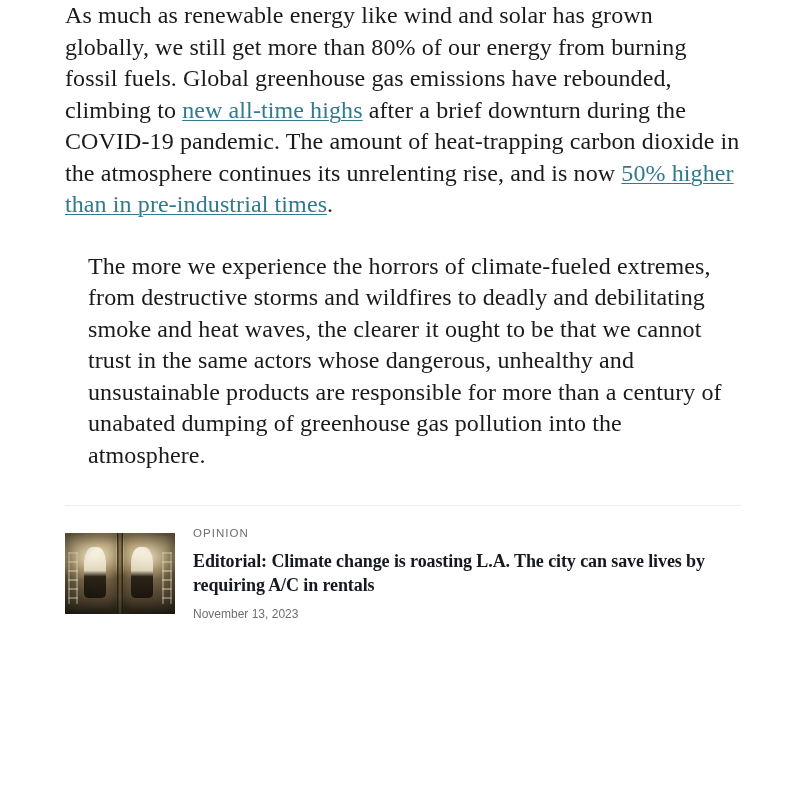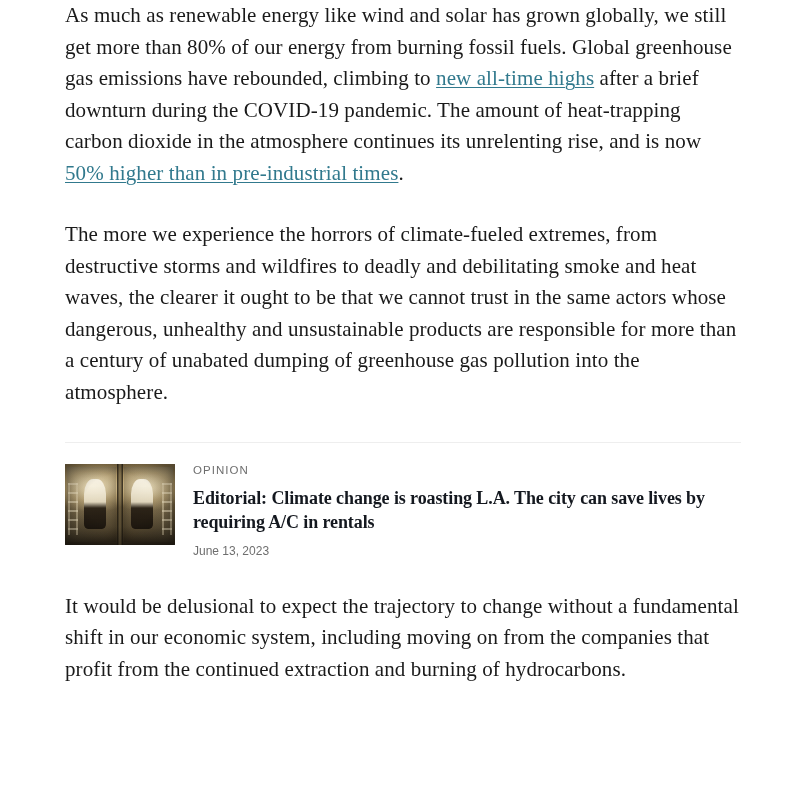--- a/index.html
+++ b/index.html
@@ -17,29 +17,29 @@
 
   .article-body {
     position: absolute;
     left: 65px;
     top: 0;
     width: 676px;
   }
 
   p.para {
     font-family: "Liberation Serif", "DejaVu Serif", serif;
-    font-size: 21px;
+    font-size: 24px;
     line-height: 31.5px;
     color: #1a1a1a;
     margin: 0;
     letter-spacing: 0.1px;
     text-align: left;
   }
 
-  p.para + p.para { margin-top: 30px; }
+  p.para + p.para { margin-top: 30px; margin-left: 23px; }
 
   .first-para { margin-top: 22px; }
 
   a.inline-link {
     color: #31798d;
     text-decoration: underline;
     text-underline-offset: 2px;
     text-decoration-thickness: 1px;
   }
 
@@ -51,21 +51,21 @@
 
   .promo-rule {
     border: 0;
     border-top: 1.5px solid #eeeeee;
     margin: 0 0 21px 0;
     width: 676px;
   }
 
   .promo-card {
     display: flex;
-    align-items: flex-start;
+    align-items: center;
     gap: 18px;
   }
 
   .promo-thumb {
     flex: 0 0 auto;
     width: 110px;
     height: 81px;
     position: relative;
     overflow: hidden;
     background: #16120c;
@@ -175,22 +175,21 @@
         <div class="ph-ladder-r"></div>
         <div class="ph-fig-l"></div>
         <div class="ph-fig-r"></div>
         <div class="ph-divider"></div>
         <div class="ph-vignette"></div>
       </div>
 
       <div class="promo-text">
         <div class="promo-kicker">OPINION</div>
         <a class="promo-headline" href="#" style="display:block;text-decoration:none;">Editorial: Climate change is roasting L.A. The city can save lives by requiring A/C in rentals</a>
-        <div class="promo-date">June 13, 2023</div>
+        <div class="promo-date">November 13, 2023</div>
       </div>
 
     </div>
   </div>
 
-  <p class="para" style="margin-top:0;"><span>It would be delusional to expect the trajectory to change without a fundamental shift in our economic system, including moving on from the companies that profit from the continued extraction and burning of hydrocarbons.</span></p>
 
 
 </div>
 
 </body></html>

